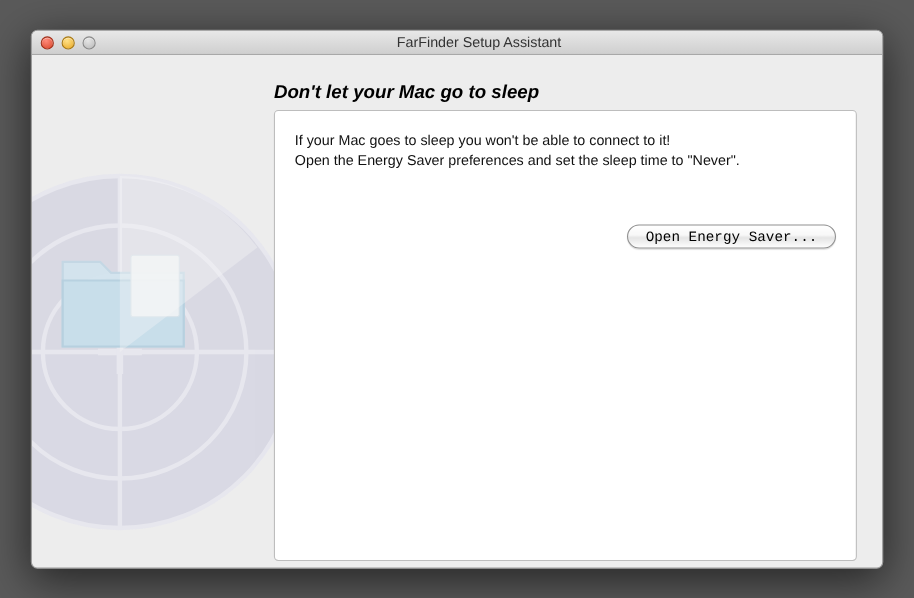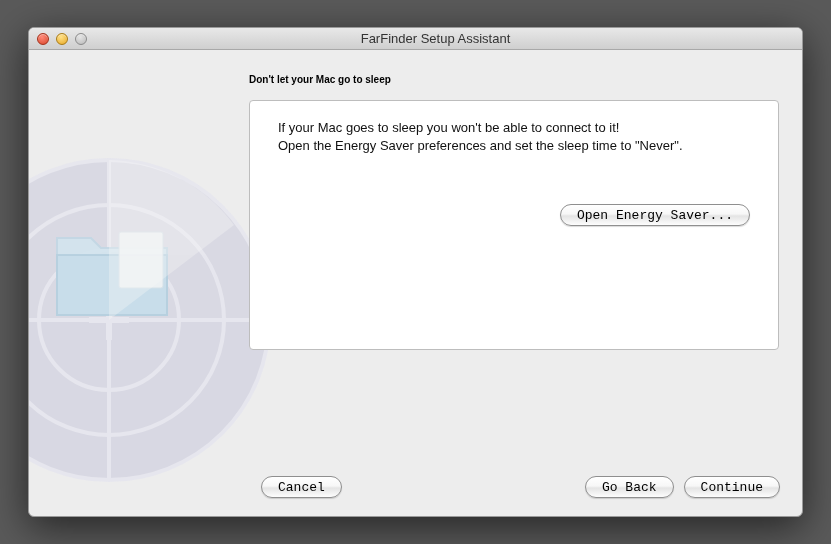--- a/index.html
+++ b/index.html
@@ -68,33 +68,34 @@
       width: 340px;
       height: 340px;
       opacity: 0.55;
       z-index: 0;
     }
     .page-heading {
       position: absolute;
       left: 220px;
       top: 24px;
       font-weight: bold;
-      font-size: 10px;
+      font-size: 17px;
+      font-style: italic;
     }
     .panel {
       position: absolute;
       left: 220px;
       top: 50px;
       width: 530px;
-      height: 250px;
+      height: 410px;
       background: #fff;
       border: 1px solid #bdbdbd;
       border-radius: 4px;
       box-shadow: inset 0 1px 0 #fff;
-      padding: 18px 28px;
+      padding: 18px 18px;
     }
     .panel p {
       font-size: 13px;
       line-height: 1.35;
       color: #111;
     }
     .energy-row {
       margin-top: 50px;
       display: flex;
       justify-content: flex-end;
@@ -168,23 +169,15 @@
     <div class="page-heading">Don't let your Mac go to sleep</div>
 
     <div class="panel">
       <p>If your Mac goes to sleep you won't be able to connect to it!</p>
       <p>Open the Energy Saver preferences and set the sleep time to "Never".</p>
       <div class="energy-row">
         <button class="aqua-btn">Open Energy Saver...</button>
       </div>
     </div>
 
-    <div class="footer">
-      <div class="left-group">
-        <button class="aqua-btn cancel">Cancel</button>
-      </div>
-      <div class="spacer"></div>
-      <button class="aqua-btn">Go Back</button>
-      <button class="aqua-btn">Continue</button>
-    </div>
 
   </div>
 </div>
 
 </body></html>

